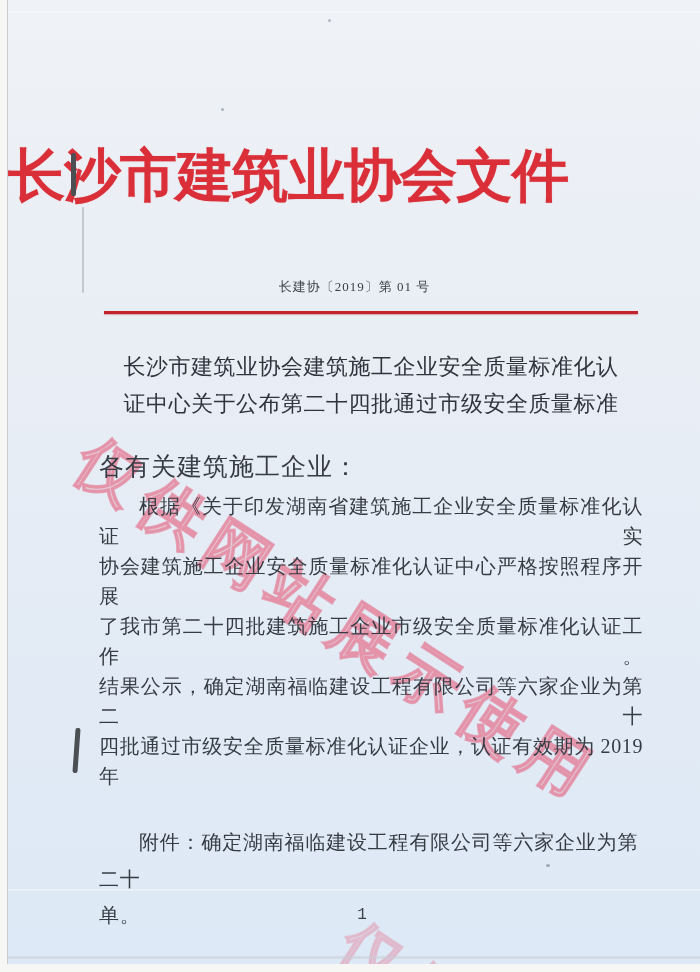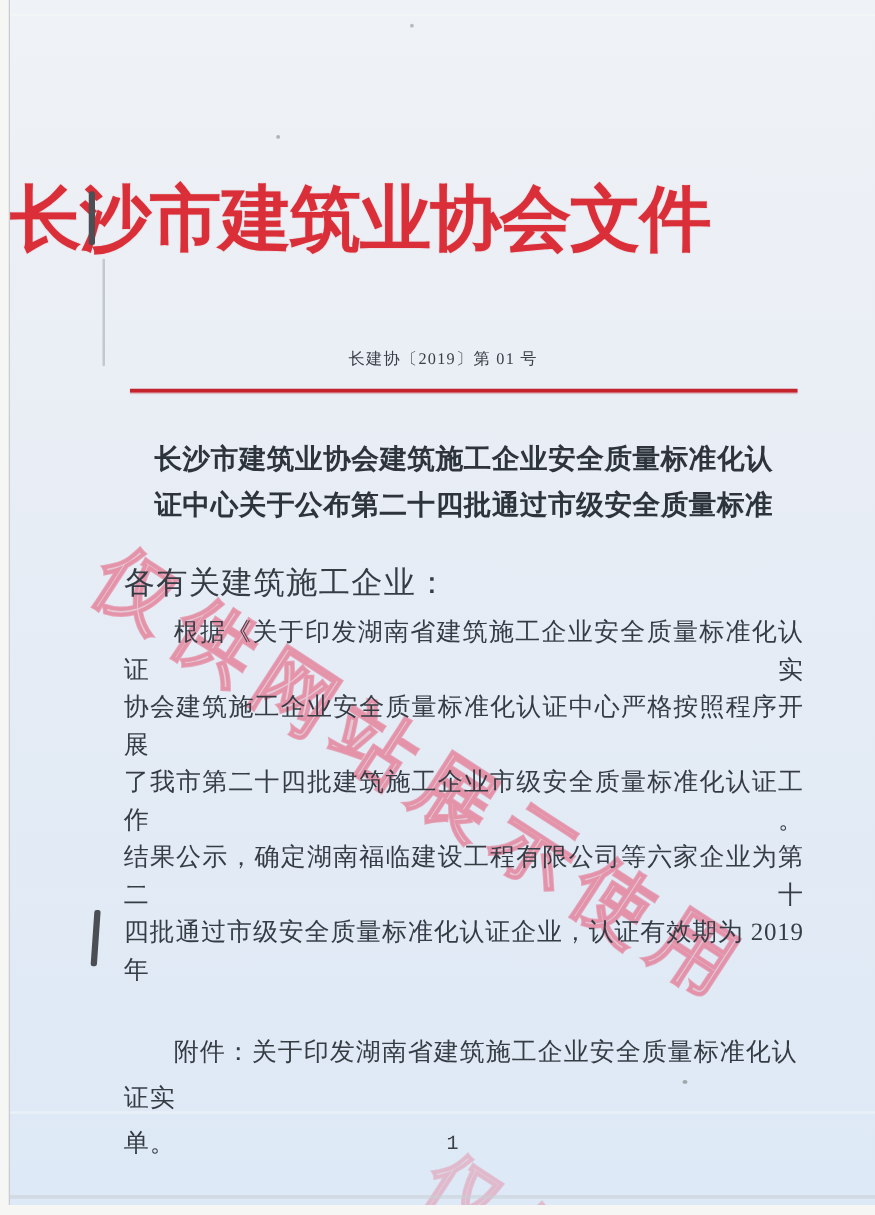--- a/index.html
+++ b/index.html
@@ -41,21 +41,21 @@
   .red-divider{
     position:absolute;left:96px;top:311px;width:534px;height:3px;
     background:#c4232c;
     box-shadow:0 1px 1px rgba(196,35,44,.35);
   }
 
   
   .notice-title{
     position:absolute;left:91px;top:349px;width:544px;
     text-align:center;
-    font-size:22px;line-height:36.6px;font-weight:bold;
+    font-size:22px;line-height:36.6px;font-weight:normal;
     color:#2e343c;
     letter-spacing:0.5px;
   }
   
   .salutation{
     position:absolute;left:91px;top:452px;width:544px;
     font-size:25px;line-height:30px;color:#363c44;letter-spacing:1px;
   }
   .para{
     position:absolute;left:91px;top:491px;width:544px;
@@ -133,21 +133,21 @@
     <div class="para">
       <div class="line just indent">根据《关于印发湖南省建筑施工企业安全质量标准化认证实</div>
       <div class="line just">协会建筑施工企业安全质量标准化认证中心严格按照程序开展</div>
       <div class="line just">了我市第二十四批建筑施工企业市级安全质量标准化认证工作。</div>
       <div class="line just">结果公示，确定湖南福临建设工程有限公司等六家企业为第二十</div>
       <div class="line just">四批通过市级安全质量标准化认证企业，认证有效期为 2019 年</div>
 
     </div>
 
     <div class="attachment">
-      <div class="line indent">附件：关于印发湖南省建筑施工企业安全质量标准化认证实</div>
+      <div class="line indent">附件：确定湖南福临建设工程有限公司等六家企业为第二十</div>
       <div class="line">单。</div>
     </div>
 
     <div class="page-number">1</div>
 
     <div class="artifact art-1"></div>
     <div class="artifact art-2"></div>
     <div class="artifact art-3"></div>
     <div class="speck-1"></div>
     <div class="speck-2"></div>

